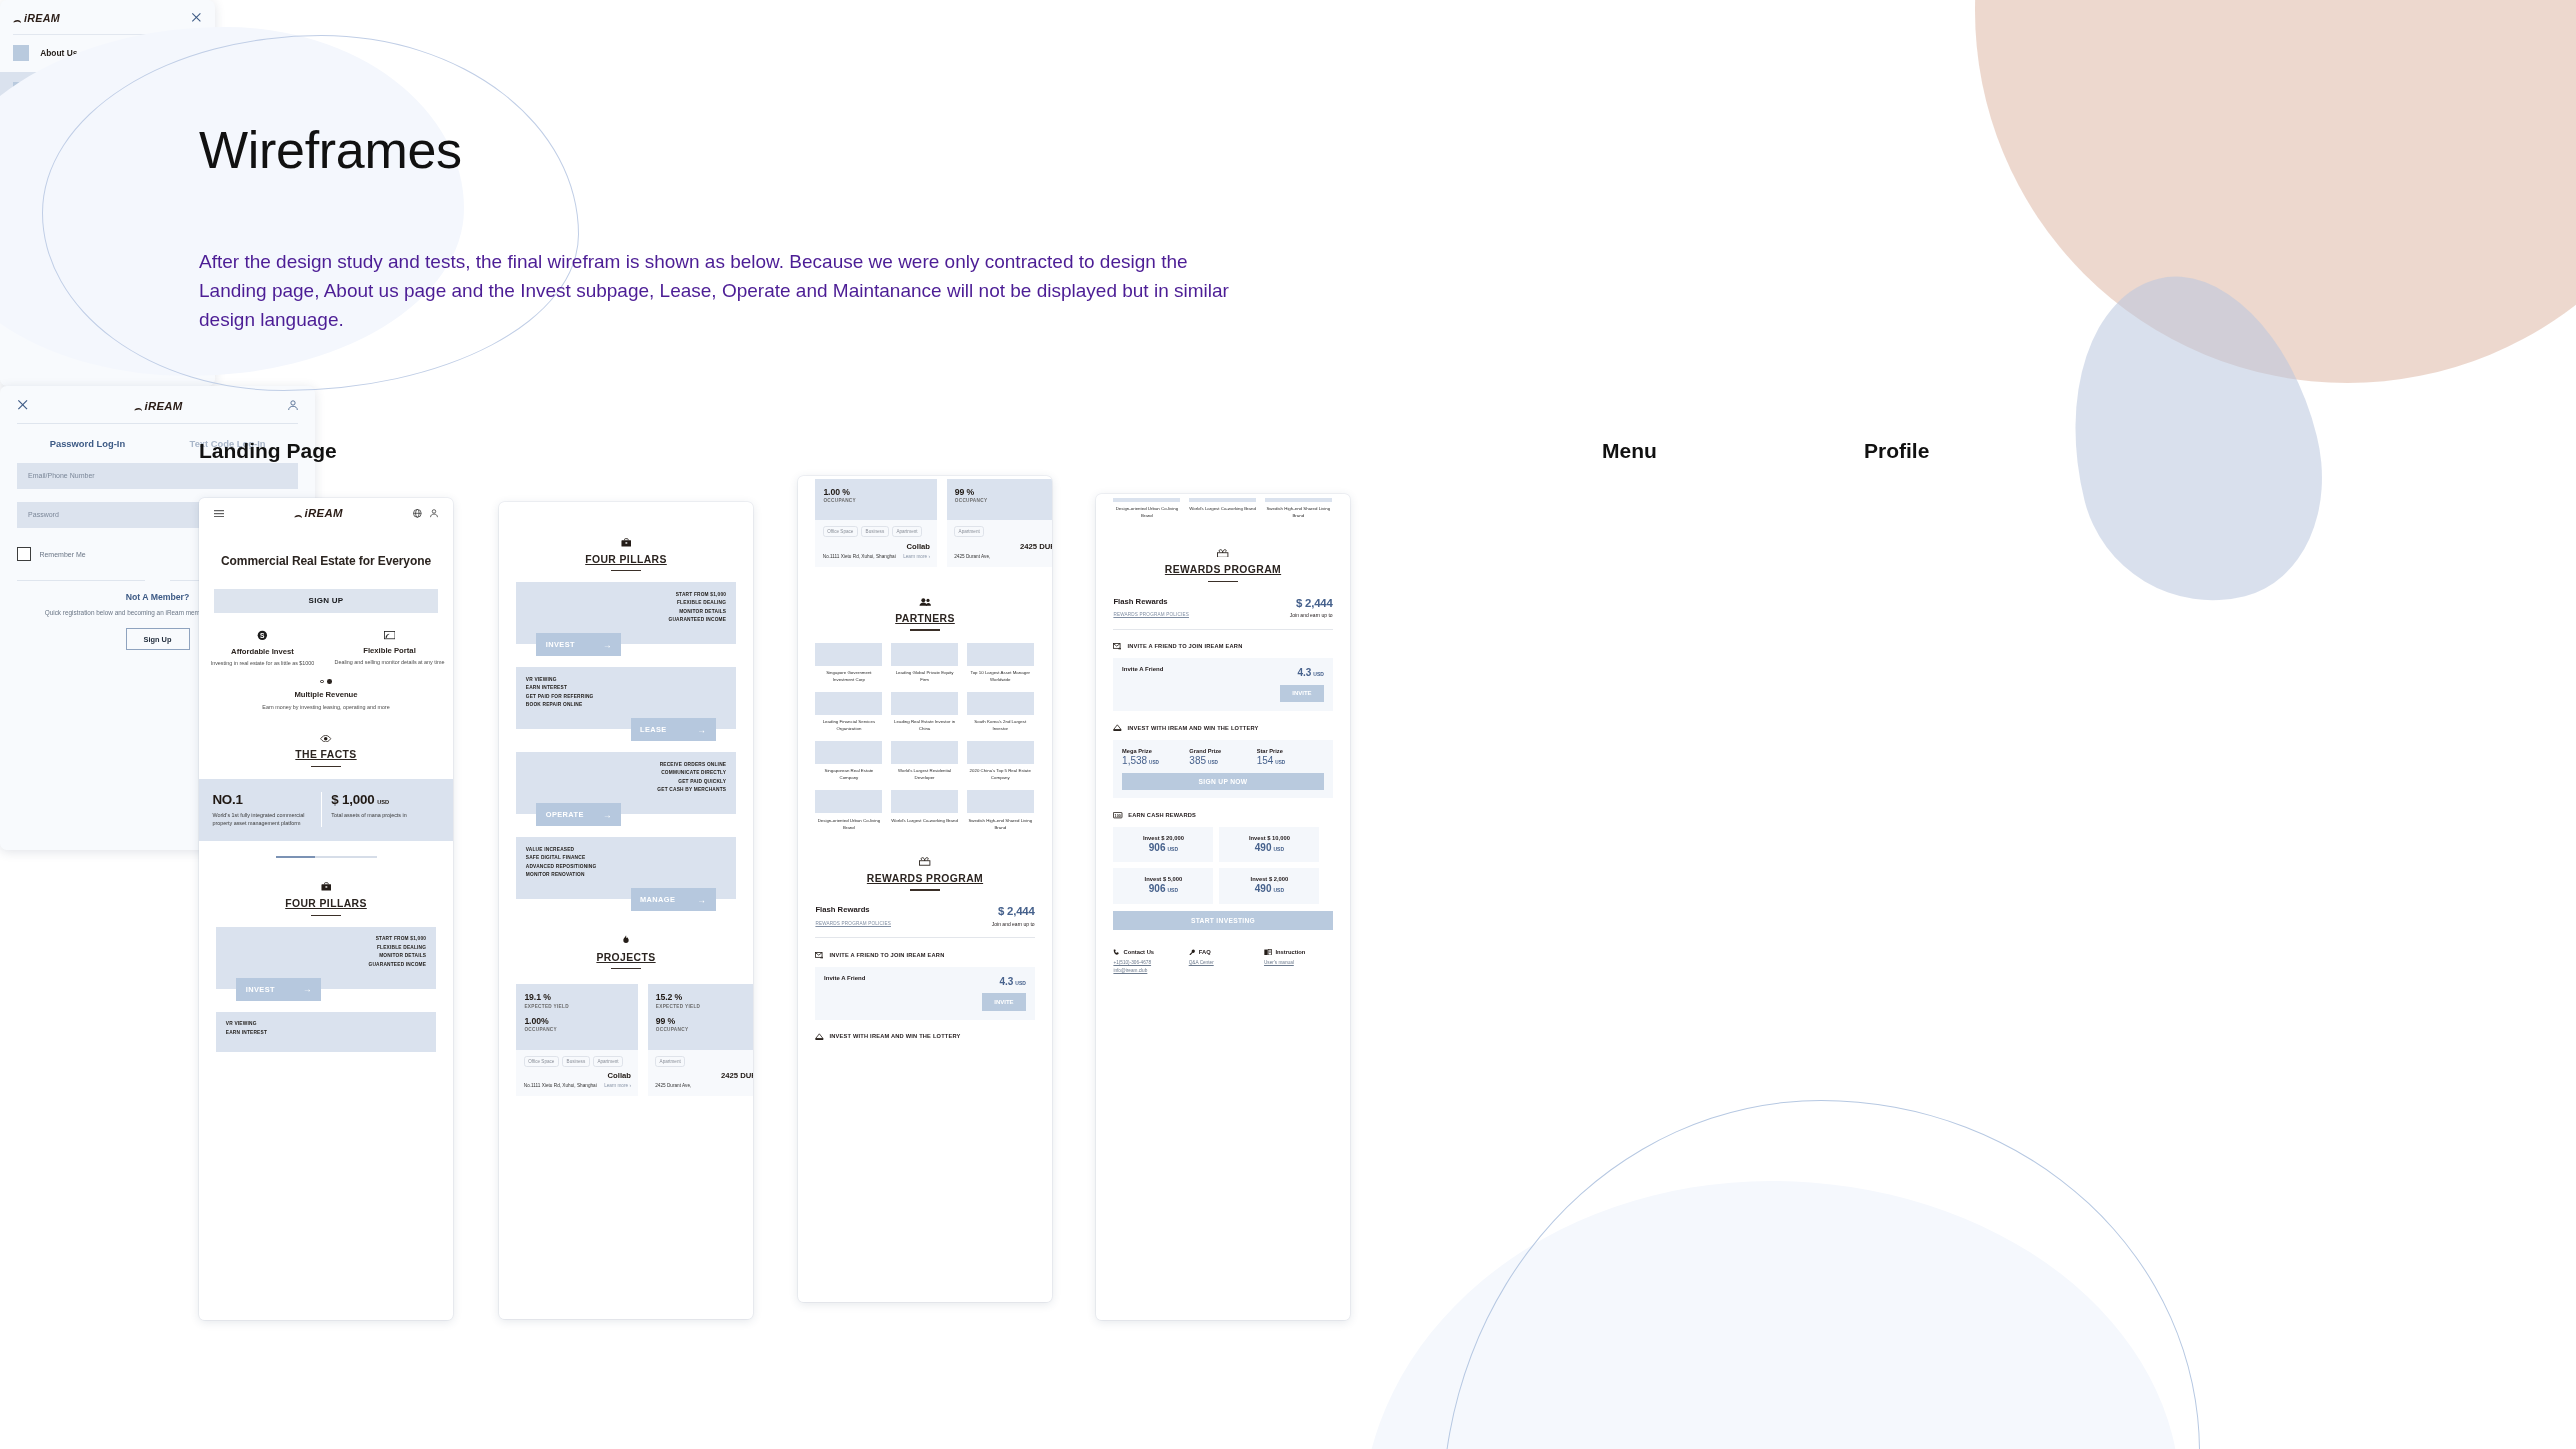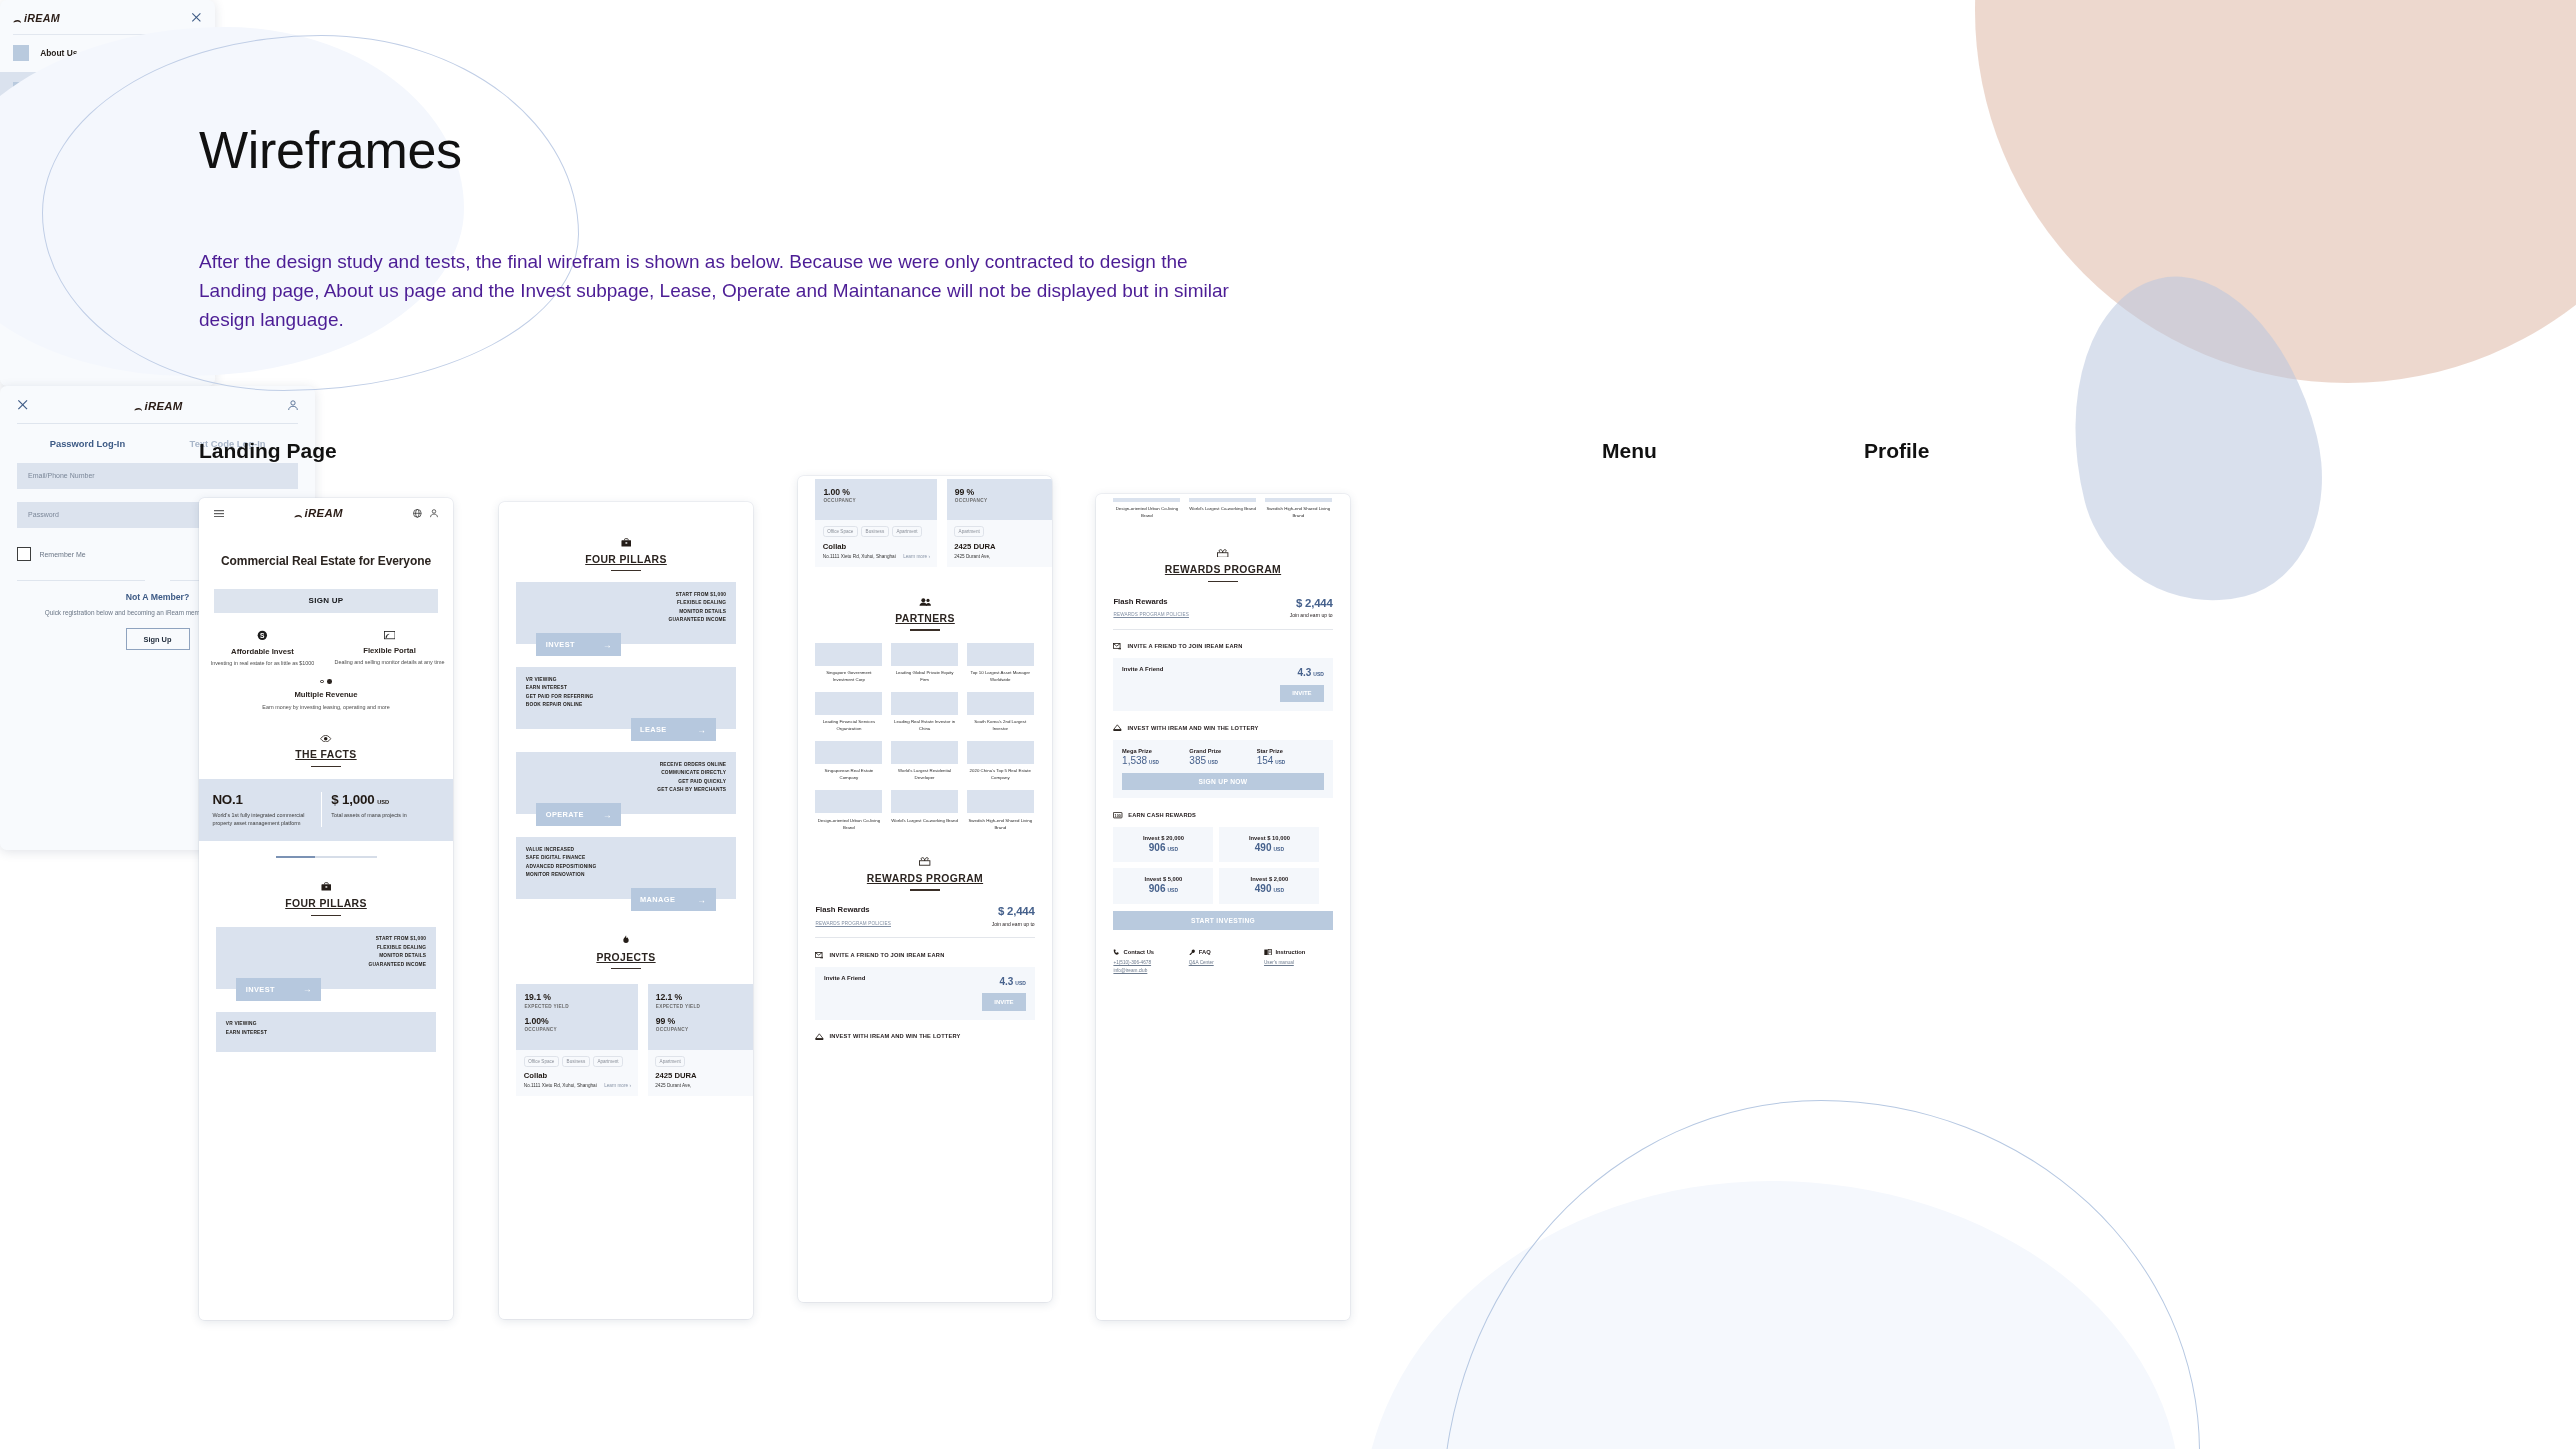--- a/index.html
+++ b/index.html
@@ -142,21 +142,21 @@
   .pbtn.left { left: 20px; } .pbtn.right { right: 20px; }
   .pbtn .arw { font-size: 8.7px; font-weight: 400; }
 
   
   .proj-row { display:flex; gap: 9.4px; margin-top: 14.8px; }
   .proj { width: 122px; flex:none; background:#f7f9fc; }
   .proj .top { background:#dae2ee; padding: 8px 8px 17.4px 8px; }
   .proj .pv { font-size: 8.7px; font-weight: 800; color:#201914; letter-spacing:-0.1px;}
   .proj .pl { font-size: 4.7px; font-weight:700; letter-spacing:0.3px; color:#6b6b6b; margin-top:1.3px;}
   .proj .pv2 { margin-top: 7.4px; }
-  .proj .bot { padding: 6px 7.4px 8px 7.4px; }
+  .proj .bot { padding: 6px 7.4px 8px 7.4px; text-align: right; }
   .tagrow { display:flex; gap:3.4px; flex-wrap:wrap; }
   .tag { border:0.7px solid #dfe3ea; border-radius:2.7px; font-size:4.6px; color:#8a8f99;
          padding: 2px 3.4px; }
   .proj .pname { font-size:7.7px; font-weight:800; color:#201914; margin-top:4.7px;}
   .proj .paddr { font-size:4.7px; color:#333; margin-top:2.7px; display:flex;
                  justify-content:space-between; align-items:center; gap:4px;}
   .proj .more { color:#8793a6; white-space:nowrap; }
 
   
   .partners-grid { display:flex; flex-wrap:wrap; gap: 8.7px; margin-top: 12px; }
@@ -490,21 +490,21 @@
         </div>
         <div class="pname">Collab</div>
         <div class="paddr">
           <span>No.1111 Xietu Rd, Xuhui, Shanghai</span>
           <span class="more"><span>Learn more</span> ›</span>
         </div>
       </div>
     </div>
     <div class="proj">
       <div class="top">
-        <div class="pv">12.1 %</div>
+        <div class="pv">15.2 %</div>
         <div class="pl">EXPECTED YIELD</div>
         <div class="pv pv2">99 %</div>
         <div class="pl">OCCUPANCY</div>
       </div>
       <div class="bot">
         <div class="tagrow">
           <span class="tag">Apartment</span>
         </div>
         <div class="pname">2425 DURA</div>
         <div class="paddr">

